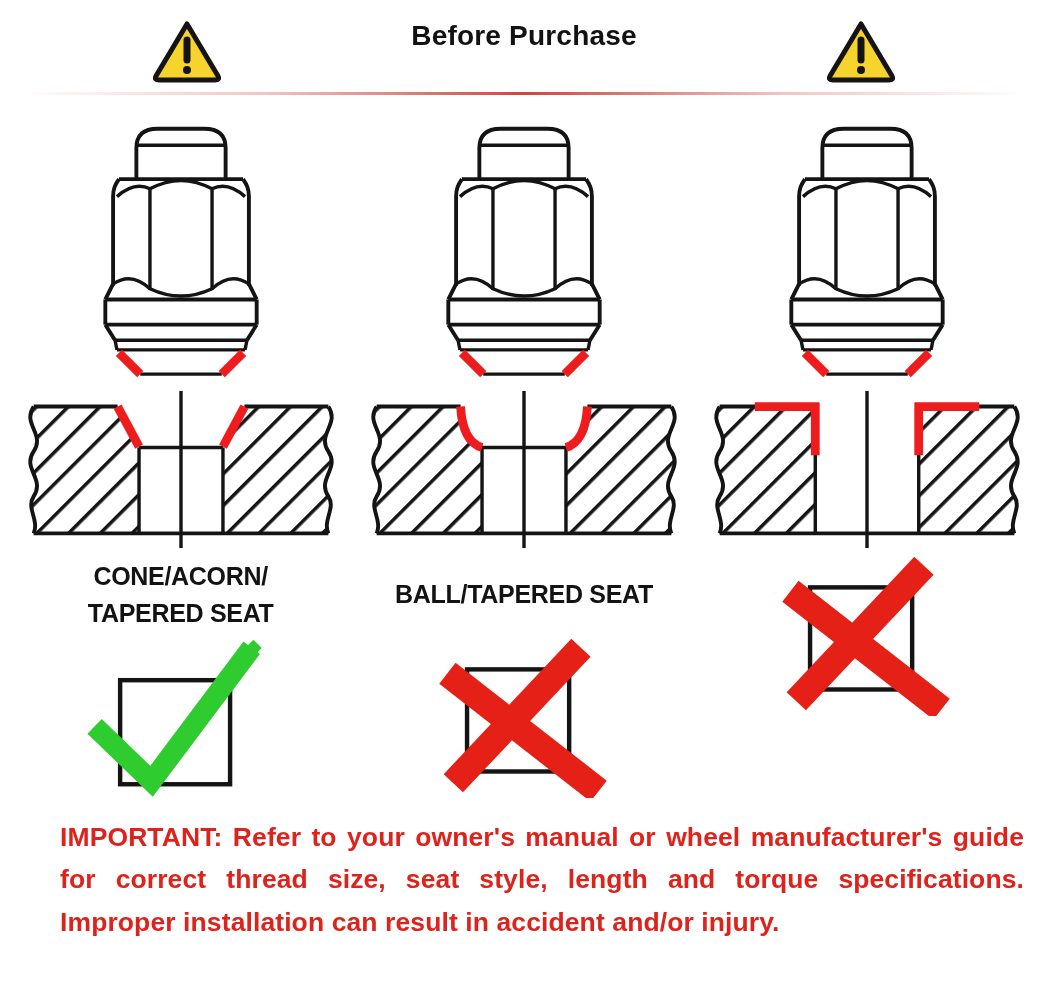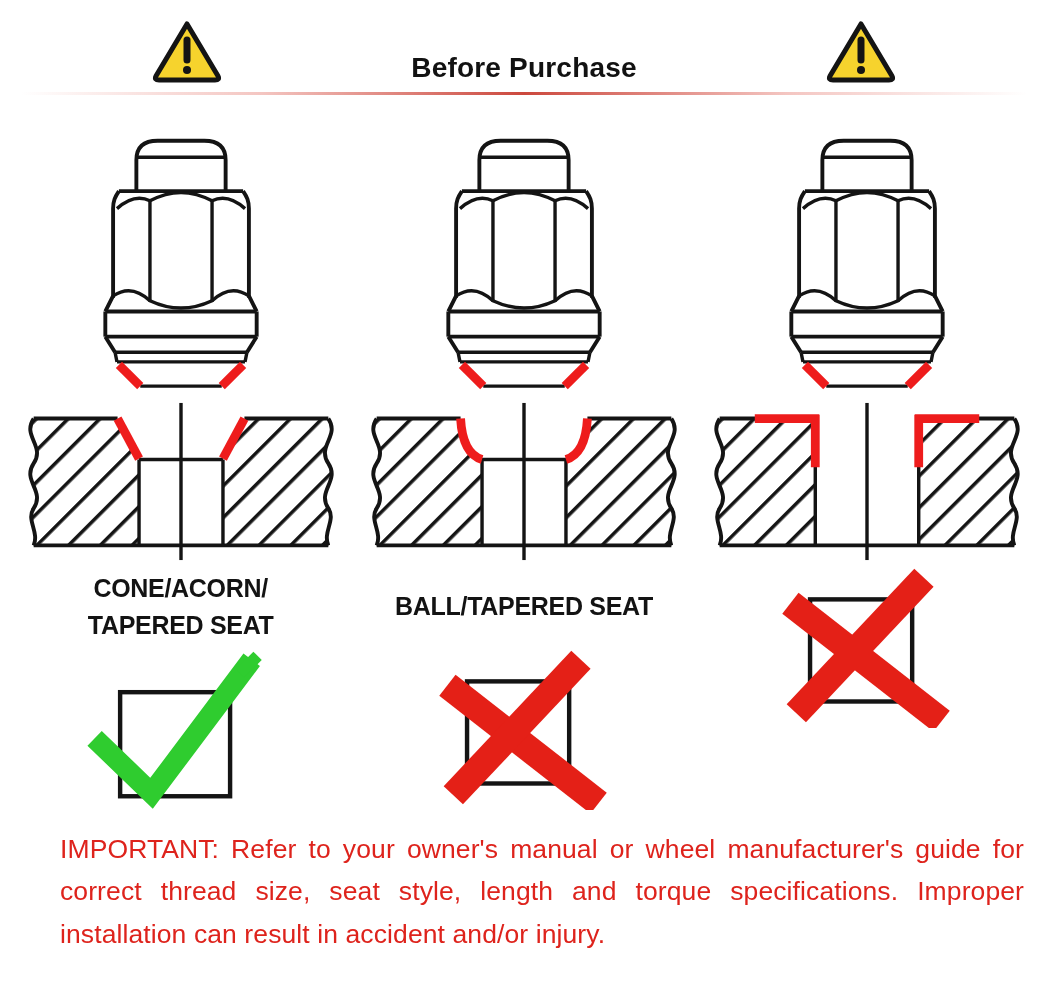--- a/index.html
+++ b/index.html
@@ -4,62 +4,62 @@
 <style>
   html,body{margin:0;padding:0;background:#ffffff;}
   body{
     width:1048px;height:1004px;overflow:hidden;
     font-family:"Liberation Sans", sans-serif;
     color:#111;
     position:relative;
   }
   
   .header{
-    display:flex;align-items:flex-end;justify-content:space-between;
+    display:flex;align-items:flex-start;justify-content:space-between;
     padding:18px 150px 6px 150px;
   }
   .title{
     text-align:center;font-weight:bold;font-size:28px;line-height:1.3;
     color:#121212;letter-spacing:0.2px;
   }
   .warn-svg{display:block;}
   .divider{
     height:3px;width:100%;
     background:linear-gradient(to right,
       rgba(226,104,94,0) 2%,
       rgba(223,90,78,0.35) 25%,
       rgba(198,52,40,0.9) 50%,
       rgba(223,90,78,0.35) 75%,
       rgba(226,104,94,0) 98%);
   }
   
   .columns{
     display:grid;grid-template-columns:1fr 1fr 1fr;
-    width:1030px;margin:12px auto;
+    width:1030px;margin:0 auto;
   }
   .col{display:flex;flex-direction:column;align-items:center;}
   .nut-wrap{margin-top:24px;}
   .cross-wrap{margin-top:6px;}
   .seat-label{
     height:82px;display:flex;flex-direction:column;justify-content:center;
     align-items:center;text-align:center;
     font-weight:bold;font-size:25px;line-height:1.5;color:#131313;
     letter-spacing:-0.3px;
   }
   .verdict-wrap{height:162px;display:flex;align-items:flex-start;justify-content:center;}
   
   .ink{stroke:#141414;fill:none;stroke-width:4;stroke-linejoin:round;}
   .ink-thin{stroke:#141414;fill:none;stroke-width:3.5;stroke-linejoin:round;}
   .red-hl{stroke:var(--highlight-red,#ee1c1c);fill:none;stroke-width:9;stroke-linecap:butt;}
   .hatch-fill{stroke:none;}
   .white-fill{fill:#ffffff;}
   
   .important{
     margin:18px 24px 0 60px;
-    font-weight:normal;font-size:26.5px;line-height:1.6;
+    font-weight:bold;font-size:26.5px;line-height:1.6;
     color:var(--warning-text-red,#de231c);
     text-align:justify;
     letter-spacing:0.1px;
   }
 </style>
 </head>
 <body>
 
 <div class="header">
   <svg class="warn-svg" width="74" height="68" viewBox="0 0 74 68">

